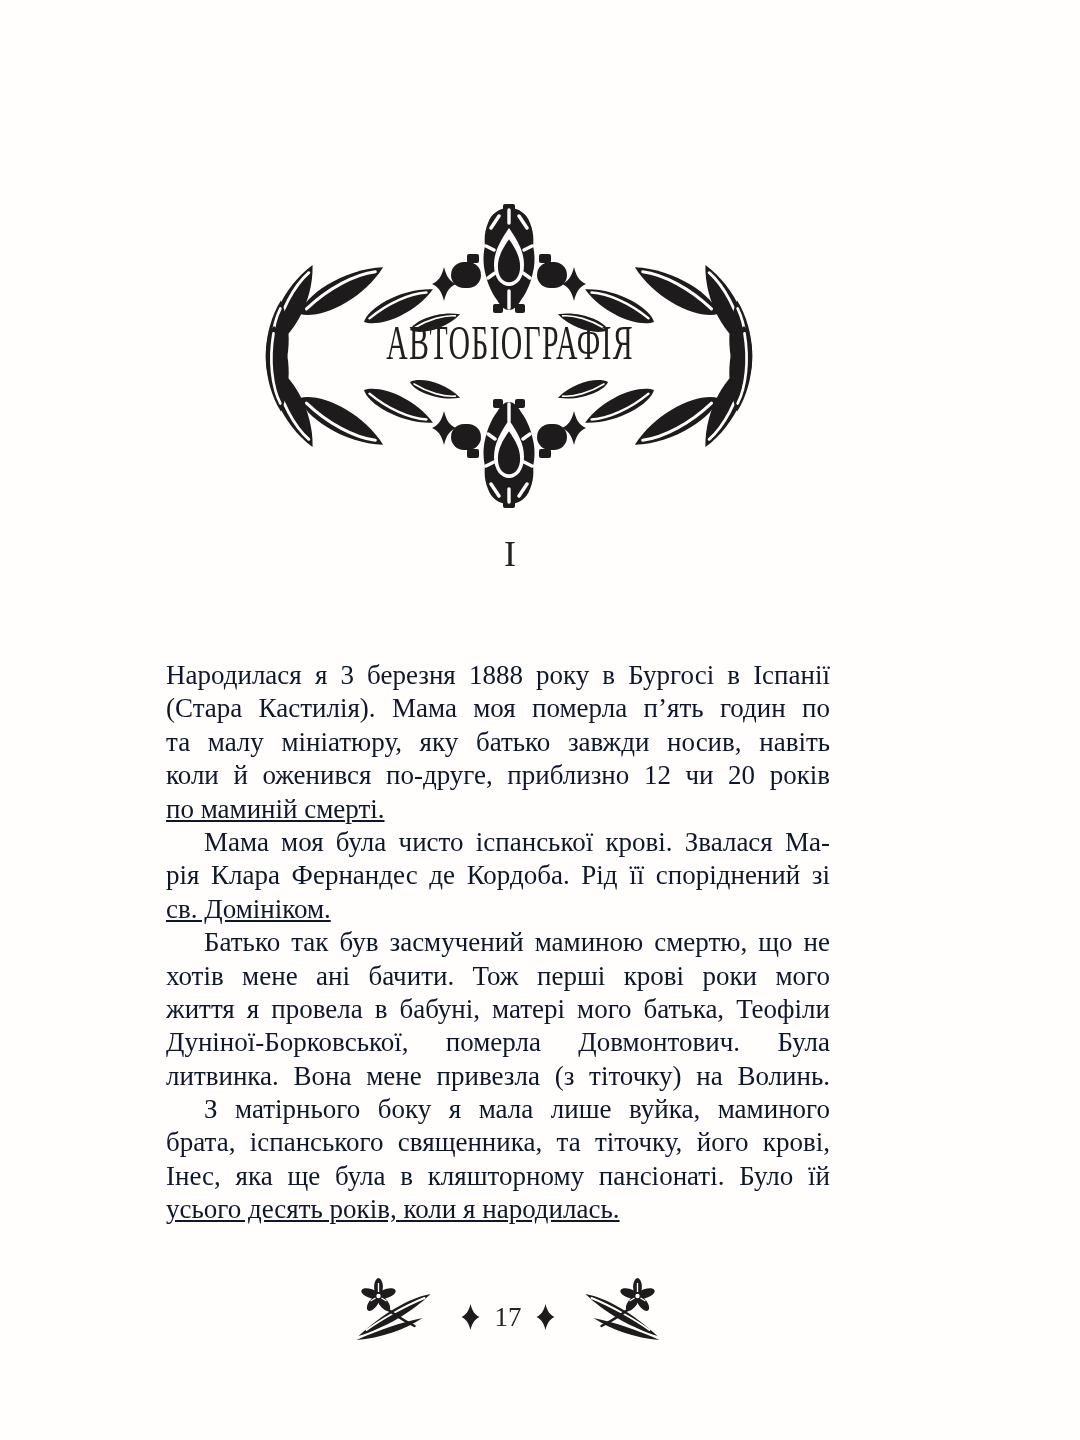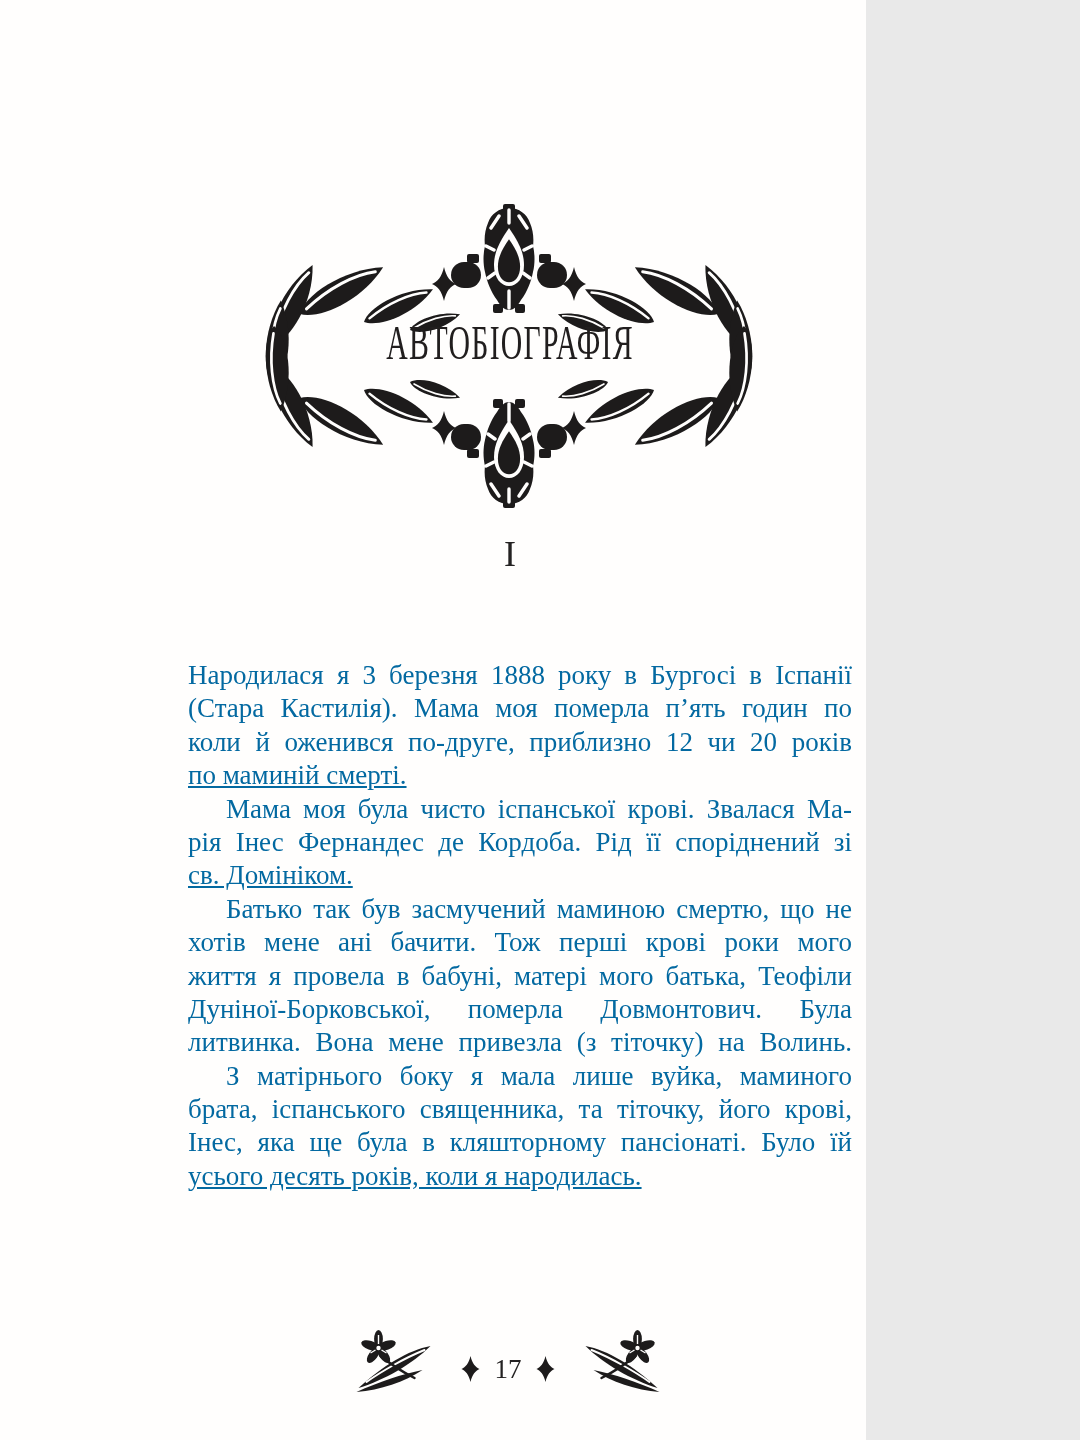--- a/index.html
+++ b/index.html
@@ -1,44 +1,44 @@
 <!DOCTYPE html>
 <html><head>
 <meta charset="utf-8">
 <style>
   html,body{margin:0;padding:0;background:#e9e9e9;}
   .page{
-    position:relative;width:866px;height:1440px;background:#fffefd;
+    position:relative;width:1080px;height:1440px;background:#fffefd;
     font-family:"Liberation Serif","DejaVu Serif",serif;color:#1e1c1c;
     overflow:hidden;
   }
   .ornament-svg{position:absolute;left:260px;top:206px;width:500px;height:300px;}
   .page-title{
     position:absolute;left:260px;top:318px;width:500px;text-align:center;
     font-size:48px;line-height:50px;letter-spacing:2px;color:#211e1e;
     transform:scaleX(0.62);transform-origin:250px 25px;white-space:nowrap;
     font-weight:400;
   }
   .section-numeral{
     position:absolute;left:260px;top:536px;width:500px;text-align:center;
     font-size:36px;line-height:36px;color:#242222;
   }
   .text-block{
-    position:absolute;left:188px;top:659px;width:664px;
-    font-size:27px;color:#0369a1;
+    position:absolute;left:166px;top:659px;width:664px;
+    font-size:27px;color:#0f172a;
   }
   .ln{
     height:33.4px;line-height:33.4px;
     text-align:justify;text-align-last:justify;
     white-space:normal;
   }
   .ln.indent{text-indent:38px;}
   .ln.end{text-align-last:left;text-decoration:underline;}
   .footer{
-    position:absolute;left:508px;top:1332px;transform:translateX(-50%);
+    position:absolute;left:508px;top:1280px;transform:translateX(-50%);
     display:flex;align-items:center;gap:0;height:70px;
   }
   .footer .gap-sm{width:14px;}
   .footer .gap-md{width:22px;}
   .page-number{
     font-size:27px;color:#242222;line-height:27px;position:relative;top:2px;
   }
   .floral{width:88px;height:66px;}
   .f-diamond{width:20px;height:28px;position:relative;top:2px;}
   svg{display:block;overflow:visible;}
@@ -129,26 +129,27 @@
   </svg>
 
   <div class="page-title">АВТОБІОГРАФІЯ</div>
 
   <div class="section-numeral">I</div>
 
   <div class="text-block">
     <div>
       <div class="ln">Народилася я 3 березня 1888 року в Бургосі в Іспанії</div>
       <div class="ln">(Стара Кастилія). Мама моя померла п’ять годин по</div>
+      <div class="ln">та малу мініатюру, яку батько завжди носив, навіть</div>
       <div class="ln">коли й оженився по-друге, приблизно 12 чи 20 років</div>
       <div class="ln end">по маминій смерті.</div>
     </div>
     <div>
       <div class="ln indent">Мама моя була чисто іспанської крові. Звалася Ма-</div>
-      <div class="ln">рія Інес Фернандес де Кордоба. Рід її споріднений зі</div>
+      <div class="ln">рія Клара Фернандес де Кордоба. Рід її споріднений зі</div>
       <div class="ln end">св. Домініком.</div>
     </div>
     <div>
       <div class="ln indent">Батько так був засмучений маминою смертю, що не</div>
       <div class="ln">хотів мене ані бачити. Тож перші крові роки мого</div>
       <div class="ln">життя я провела в бабуні, матері мого батька, Теофіли</div>
       <div class="ln">Дуніної-Борковської, померла Довмонтович. Була</div>
       <div class="ln">литвинка. Вона мене привезла (з тіточку) на Волинь.</div>
     </div>
     <div>

